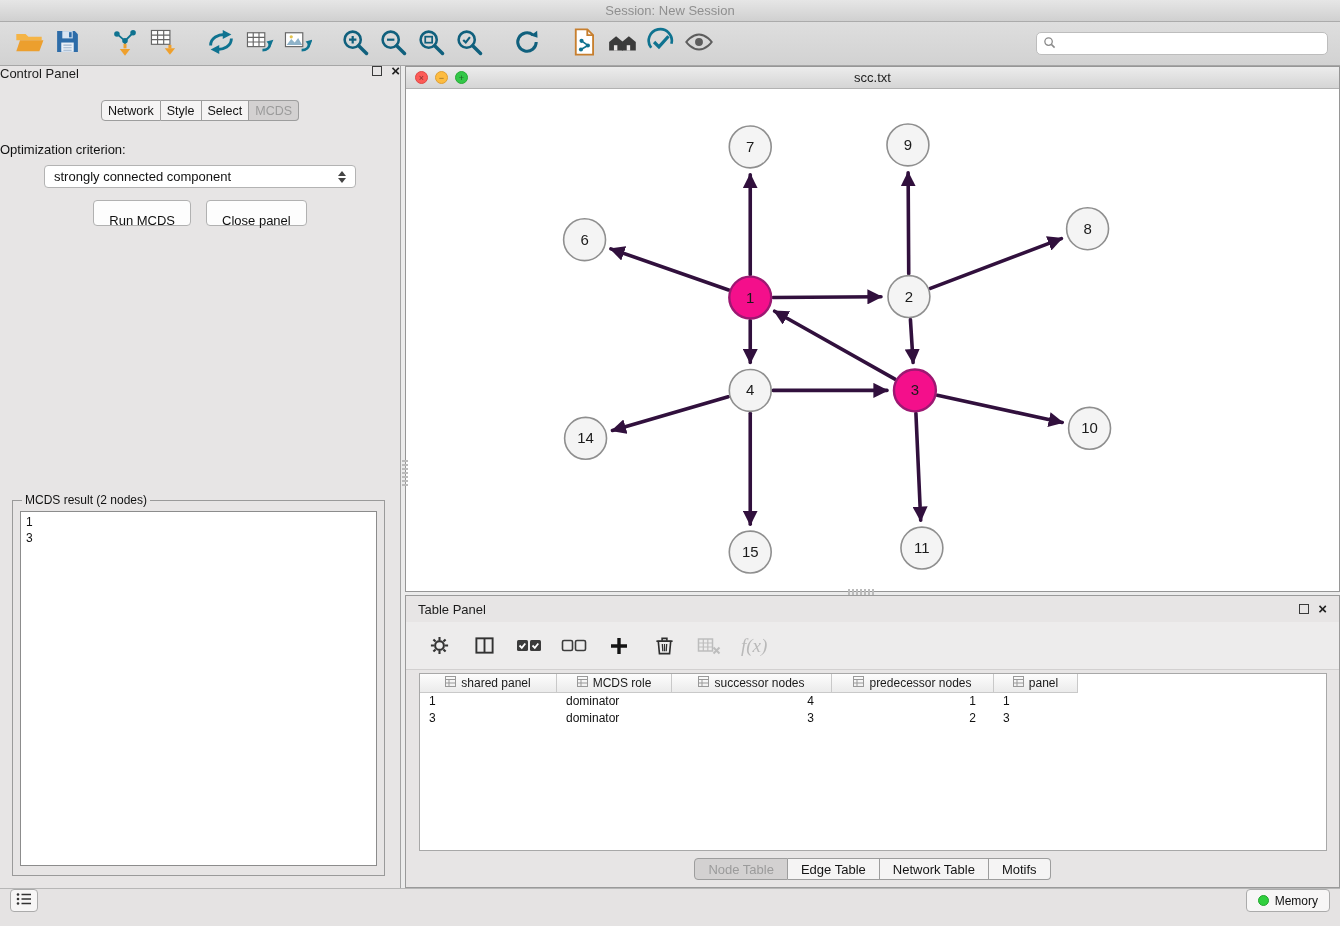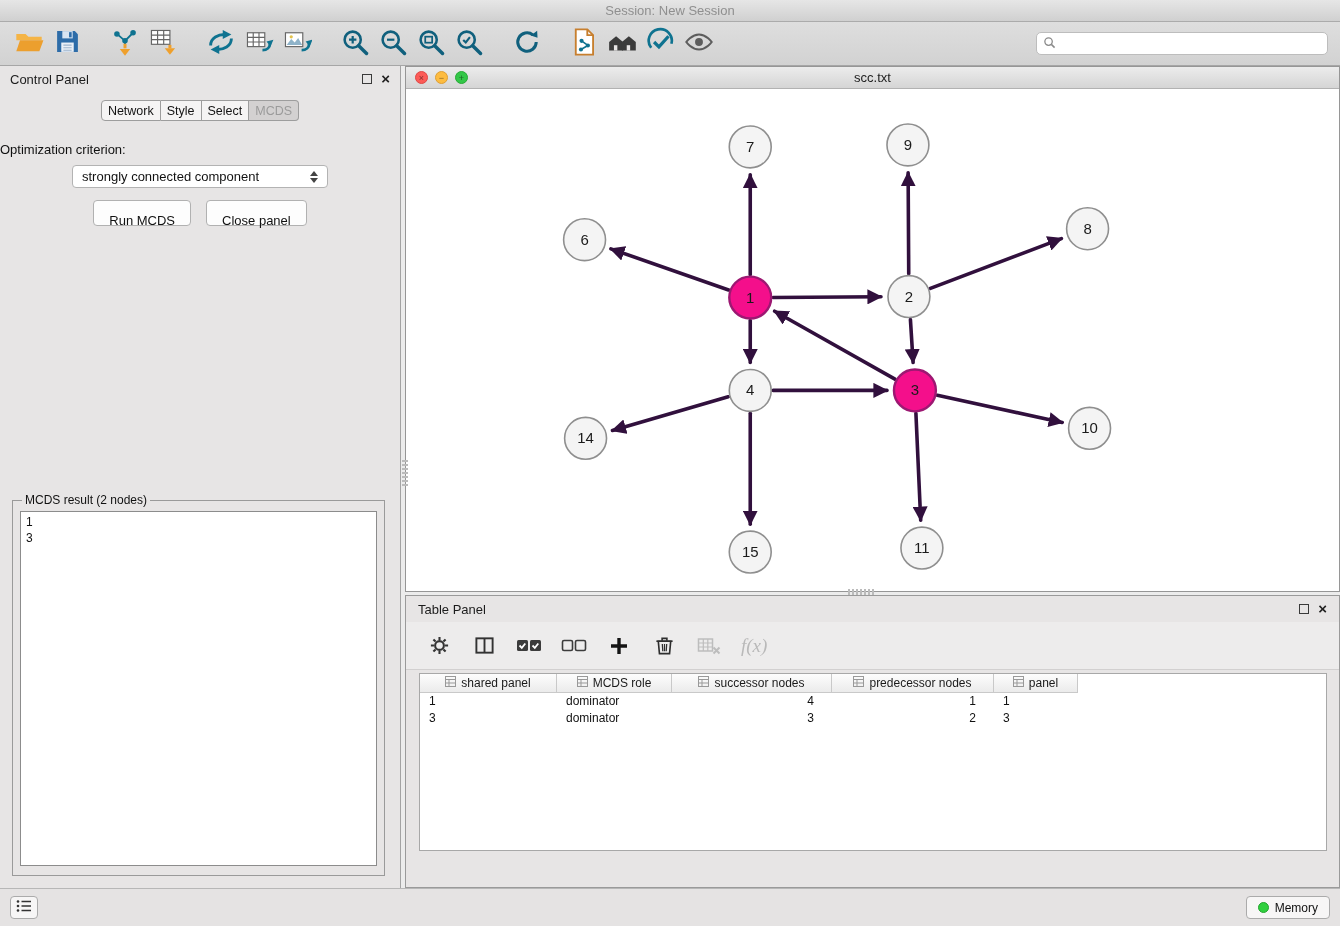--- a/index.html
+++ b/index.html
@@ -12,31 +12,31 @@
 
   
   .toolbar{position:absolute;top:22px;left:0;right:0;height:44px;background:linear-gradient(#dedede,#d2d2d2);border-bottom:1px solid #a6a6a6;display:flex;align-items:center;padding:0 10px}
   .tbtn{width:38px;height:38px;display:flex;align-items:center;justify-content:center;border-radius:4px;flex:0 0 auto}
   .tgap{width:20px;flex:0 0 auto}
   .search{margin-left:auto;width:292px;height:23px;background:#fff;border:1px solid #bdbdbd;border-radius:5px;display:flex;align-items:center;padding:0 6px;gap:5px;flex:0 0 auto;margin-right:2px}
   .search input{border:none;outline:none;flex:1;font-size:12px;font-family:"Liberation Sans",sans-serif;background:transparent}
 
   
   .control-panel{position:absolute;top:66px;left:0;width:401px;height:822px;background:#e7e5e5;border-right:1px solid #a3a3a3}
-  .cp-header{height:26px;display:flex;align-items:center;padding:0 10px;font-size:13px;color:#1c1c1c}
+  .cp-header{height:26px;display:flex;align-items:flex-start;padding:0 0;font-size:13px;color:#1c1c1c}
   .win-btns{margin-left:auto;display:flex;gap:9px;align-items:center}
   .float-btn{width:10px;height:10px;border:1.5px solid #3a3a3a;display:inline-block}
   .close-x{font-size:15px;font-weight:bold;color:#222;line-height:10px}
   .cp-tabs{display:flex;justify-content:center;margin-top:8px}
   .cp-tab{padding:3px 6px;font-size:12.5px;background:#f5f4f4;border:1px solid #9d9d9d;border-left:none;color:#141414;height:21px;line-height:14px}
   .cp-tab:first-child{border-left:1px solid #9d9d9d;border-radius:4px 0 0 4px}
   .cp-tab:last-child{border-radius:0 4px 4px 0}
   .cp-tab.active{background:#d3d1d1;color:#9b9b9b}
   .cp-opt-label{margin-top:21px;font-size:13px;color:#111}
-  .cp-select{margin:8px auto 0;width:256px;height:23px;background:#fff;border:1px solid #b3b3b3;border-radius:4px;display:flex;align-items:center;padding:0 9px;font-size:13px;color:#111}
+  .cp-select{margin:8px auto 0;width:312px;height:23px;background:#fff;border:1px solid #b3b3b3;border-radius:4px;display:flex;align-items:center;padding:0 9px;font-size:13px;color:#111}
   .updown{margin-left:auto;display:flex;flex-direction:column;gap:2px;align-items:center}
   .tri-up{width:0;height:0;border-left:4px solid transparent;border-right:4px solid transparent;border-bottom:5px solid #444}
   .tri-down{width:0;height:0;border-left:4px solid transparent;border-right:4px solid transparent;border-top:5px solid #444}
   .cp-buttons{display:flex;justify-content:center;gap:15px;margin-top:12px}
   .cp-btn{padding:12px 15px;height:22px;font-size:13px;font-family:"Liberation Sans",sans-serif;background:#fdfdfd;border:1px solid #b1b1b1;border-radius:4px;color:#111}
   .cp-fieldset{position:absolute;left:12px;right:15px;top:427px;bottom:12px;border:1px solid #9a9a9a;padding:4px 7px 9px}
   .cp-fieldset legend{font-size:12px;color:#111;padding:0 3px;margin-left:2px}
   .result-list{width:100%;height:100%;background:#fff;border:1px solid #8c8c8c;padding:2px 5px;font-size:12px;color:#111;line-height:16px}
 
   
@@ -70,21 +70,21 @@
   .tp-td{padding:0 9px;line-height:17px;flex:0 0 auto;overflow:hidden;white-space:nowrap}
   .c0{width:137px}.c1{width:115px}.c2{width:160px}.c3{width:162px}.c4{width:84px}
   .tp-td.c2,.tp-td.c3{text-align:right;padding-right:18px}
   .tp-tabs{position:absolute;bottom:7px;left:0;right:0;display:flex;justify-content:center}
   .tp-tab{padding:3px 13px;font-size:13px;background:#f5f4f4;border:1px solid #9d9d9d;border-left:none;color:#141414;height:22px;line-height:15px}
   .tp-tab:first-child{border-left:1px solid #9d9d9d;border-radius:4px 0 0 4px}
   .tp-tab:last-child{border-radius:0 4px 4px 0}
   .tp-tab.active{background:#d3d1d1;color:#9b9b9b}
 
   
-  .statusbar{position:absolute;left:0;right:0;top:888px;height:38px;background:#e5e3e3;border-top:1px solid #b7b7b7;display:flex;align-items:center;padding:0 10px}
+  .statusbar{position:absolute;left:0;right:0;top:888px;height:38px;background:#e5e3e3;border-top:1px solid #b7b7b7;display:flex;padding:0 10px}
   .sb-left-btn{width:28px;height:23px;border:1px solid #ababab;border-radius:4px;background:#f7f6f6;display:flex;align-items:center;justify-content:center}
   .memory-btn{margin-left:auto;height:23px;border:1px solid #ababab;border-radius:4px;background:#f7f6f6;display:flex;align-items:center;gap:6px;padding:0 11px;font-size:12px;color:#111}
   .memory-dot{width:11px;height:11px;border-radius:50%;background:#30d03e;border:1px solid #23a52f}
 </style>
 </head>
 <body>
 
 <div class="app">
 
   <div class="titlebar">
@@ -459,20 +459,26 @@
           </div>
           <div class="tp-row">
             <div class="tp-td c0">3</div>
             <div class="tp-td c1">dominator</div>
             <div class="tp-td c2">3</div>
             <div class="tp-td c3">2</div>
             <div class="tp-td c4">3</div>
           </div>
         </div>
     </div>
+    <div class="tp-tabs">
+        <div class="tp-tab active">Node Table</div>
+        <div class="tp-tab">Edge Table</div>
+        <div class="tp-tab">Network Table</div>
+        <div class="tp-tab">Motifs</div>
+      </div>
   </div>
 
   <div class="statusbar">
     <div class="sb-left-btn">
       <span><svg viewBox="0 0 16 14" width="16" height="14">
             <g fill="#333">
               <circle cx="2" cy="2.5" r="1.3"></circle>
               <circle cx="2" cy="7" r="1.3"></circle>
               <circle cx="2" cy="11.5" r="1.3"></circle>
             </g>

